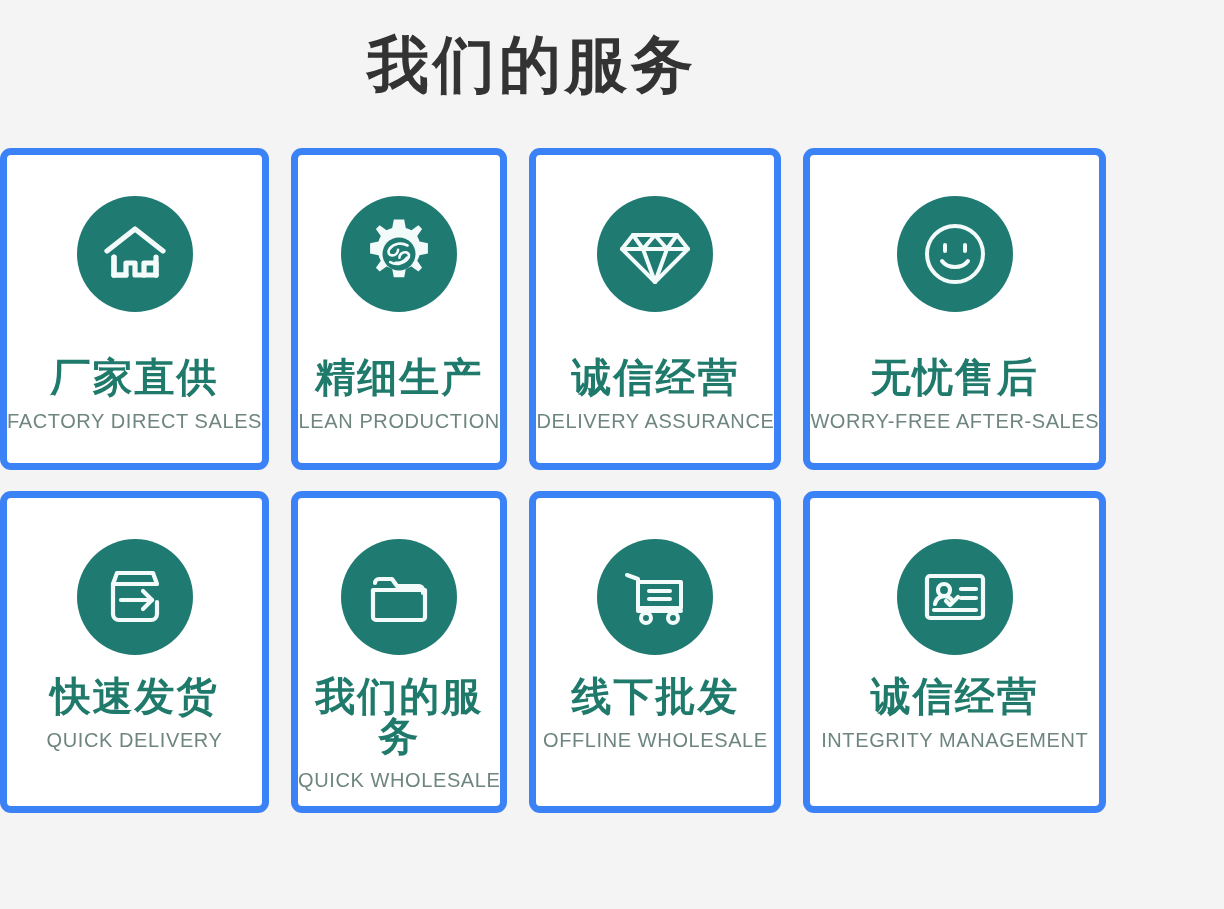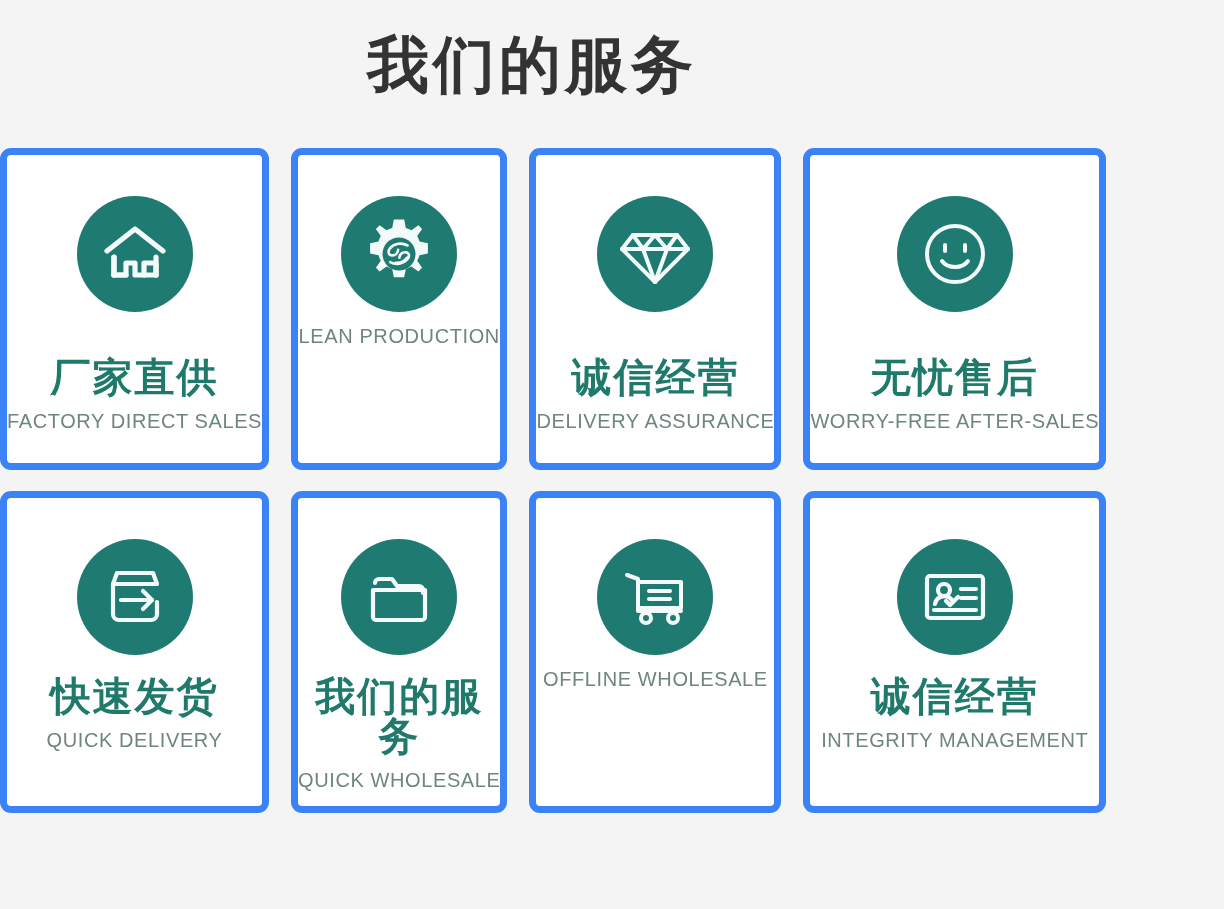--- a/index.html
+++ b/index.html
@@ -116,20 +116,21 @@
             <path d="M37 2.5 l5.2 0 1.6 8.4 a27 27 0 0 1 5.6 2.3 l7-4.9 3.7 3.7 -4.9 7 a27 27 0 0 1 2.3 5.6 l8.4 1.6 0 5.2 0 5.2 -8.4 1.6 a27 27 0 0 1 -2.3 5.6 l4.9 7 -3.7 3.7 -7 -4.9 a27 27 0 0 1 -5.6 2.3 l-1.6 8.4 -5.2 0 -5.2 0 -1.6 -8.4 a27 27 0 0 1 -5.6 -2.3 l-7 4.9 -3.7 -3.7 4.9 -7 a27 27 0 0 1 -2.3 -5.6 l-8.4 -1.6 0 -5.2 0 -5.2 8.4 -1.6 a27 27 0 0 1 2.3 -5.6 l-4.9 -7 3.7 -3.7 7 4.9 a27 27 0 0 1 5.6 -2.3 l1.6 -8.4 z"></path>
           </g>
           <circle cx="37" cy="37" r="16.5" fill="#1f7a72"></circle>
           <g fill="none" stroke="#f2fbf9" stroke-width="2.6" stroke-linecap="round">
             <path d="M45.5 28.5 a14 14 0 0 0 -17.8 3.2 c-2.2 3 -1.2 6.4 2.2 6.7 3.6 .3 6.2 -2.6 6.2 -5.6"></path>
             <path d="M28.2 45.2 a14 14 0 0 0 17.6 -3.4 c2.2 -3 1.2 -6.3 -2.2 -6.6 -3.6 -.3 -6.2 2.6 -6.2 5.6"></path>
             <path d="M33.5 45.8 c4.6 .6 9 -1.6 11.6 -5.2"></path>
           </g>
         </svg>
       </div>
+      <div class="card-title">精细生产</div>
       <div class="card-sub">LEAN PRODUCTION</div>
     </div>
 
     <div class="card">
       <div class="icon-circle">
         <svg width="72" height="72" viewBox="0 0 72 72" fill="none" stroke="#f2fbf9" stroke-width="4" stroke-linecap="round" stroke-linejoin="round">
           <path d="M14 17 H58 L69 31 L36 64 L3 31 Z"></path>
           <path d="M3 31 H69"></path>
           <path d="M14 17 L24 31 L36 64"></path>
           <path d="M58 17 L48 31 L36 64"></path>
@@ -181,20 +182,21 @@
       <div class="icon-circle">
         <svg width="70" height="70" viewBox="0 0 70 70" fill="none" stroke="#f2fbf9" stroke-width="4" stroke-linecap="round" stroke-linejoin="round">
           <path d="M7 13 L18 17 V49 H61"></path>
           <path d="M18 20 H61 V46 H18"></path>
           <path d="M29 29 H50"></path>
           <path d="M29 37 H50"></path>
           <circle cx="26" cy="56" r="5"></circle>
           <circle cx="53" cy="56" r="5"></circle>
         </svg>
       </div>
+      <div class="card-title">线下批发</div>
       <div class="card-sub">OFFLINE WHOLESALE</div>
     </div>
 
     <div class="card row2">
       <div class="icon-circle">
         <svg width="70" height="70" viewBox="0 0 70 70" fill="none" stroke="#f2fbf9" stroke-width="4.2" stroke-linecap="round" stroke-linejoin="round">
           <rect x="7" y="14" width="56" height="42" rx="3"></rect>
           <circle cx="24" cy="28" r="6"></circle>
           <path d="M15 42 a9.5 9.5 0 0 1 17 -4"></path>
           <path d="M26 39 L30 43 L38 35"></path>

